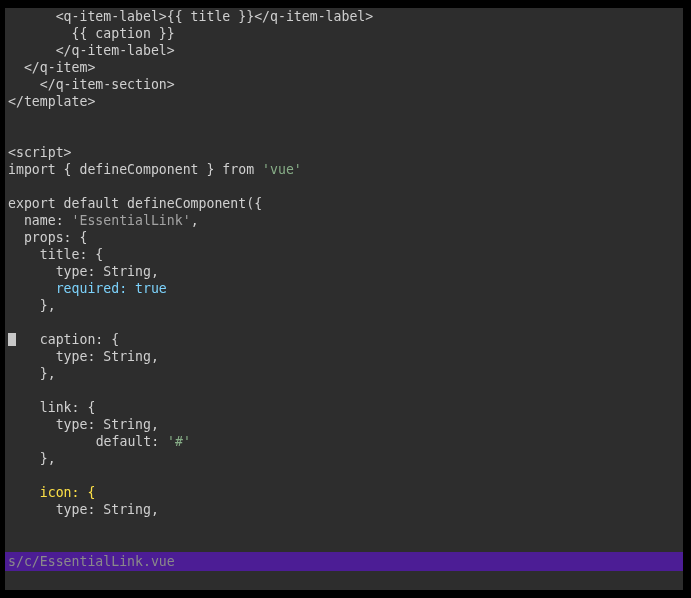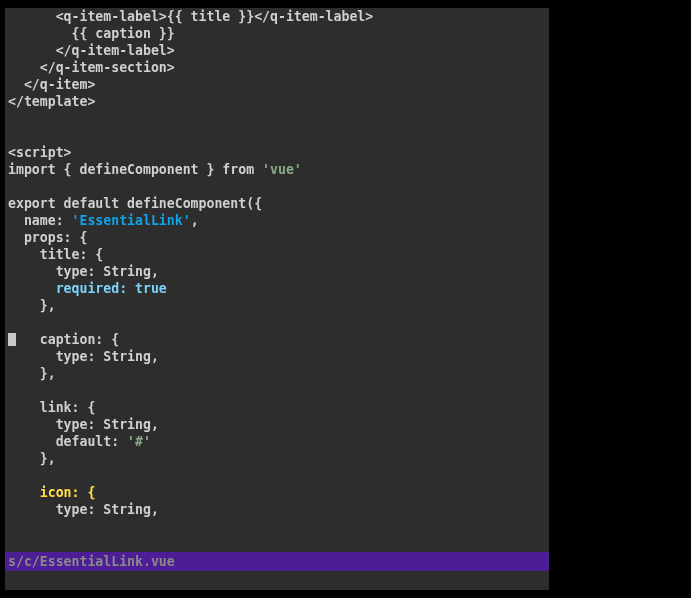--- a/index.html
+++ b/index.html
@@ -10,25 +10,24 @@
   body {
     width: 691px;
     height: 598px;
     overflow: hidden;
     font-family: "DejaVu Sans Mono", monospace;
   }
   #terminal {
     position: absolute;
     left: 5px;
     top: 8px;
-    width: 544px;
+    width: 678px;
     height: 582px;
     background: #2d2d2d;
     overflow: hidden;
-    font-weight: bold;
   }
   #code-area {
     position: absolute;
     left: 0;
     top: 0;
     right: 0;
     height: 544px;
     padding: 0;
     overflow: hidden;
   }
@@ -75,43 +74,43 @@
 </style>
 </head>
 <body>
 
 <div id="terminal" style="background: rgb(45, 45, 45);">
 
   <div id="code-area">
       <div class="code-line" style="color: rgb(208, 208, 208);"><span>      &lt;q-item-label&gt;{{ title }}&lt;/q-item-label&gt;</span></div>
       <div class="code-line" style="color: rgb(208, 208, 208);"><span>        {{ caption }}</span></div>
       <div class="code-line" style="color: rgb(208, 208, 208);"><span>      &lt;/q-item-label&gt;</span></div>
+      <div class="code-line" style="color: rgb(208, 208, 208);"><span>  &lt;/q-item&gt;</span></div>
       <div class="code-line" style="color: rgb(208, 208, 208);"><span>    &lt;/q-item-section&gt;</span></div>
-      <div class="code-line" style="color: rgb(208, 208, 208);"><span>  &lt;/q-item&gt;</span></div>
       <div class="code-line" style="color: rgb(208, 208, 208);"><span>&lt;/template&gt;</span></div>
       <div class="code-line" style="color: rgb(208, 208, 208);">&nbsp;</div>
       <div class="code-line" style="color: rgb(208, 208, 208);">&nbsp;</div>
       <div class="code-line" style="color: rgb(208, 208, 208);"><span>&lt;script&gt;</span></div>
       <div class="code-line" style="color: rgb(208, 208, 208);"><span>import { defineComponent } from </span><span class="str" style="color: rgb(135, 173, 135);">'vue'</span></div>
       <div class="code-line" style="color: rgb(208, 208, 208);">&nbsp;</div>
       <div class="code-line" style="color: rgb(208, 208, 208);"><span>export default defineComponent({</span></div>
-      <div class="code-line" style="color: rgb(208, 208, 208);"><span>  name: </span><span class="str" style="color: #0ea5e9;">'EssentialLink'</span><span>,</span></div>
+      <div class="code-line" style="color: rgb(208, 208, 208);"><span>  name: </span><span class="str" style="color: #a3a3a3;">'EssentialLink'</span><span>,</span></div>
       <div class="code-line" style="color: rgb(208, 208, 208);"><span>  props: {</span></div>
       <div class="code-line" style="color: rgb(208, 208, 208);"><span>    title: {</span></div>
       <div class="code-line" style="color: rgb(208, 208, 208);"><span>      type: String,</span></div>
       <div class="code-line" style="color: #7dd3fc;"><span>      required: true</span></div>
       <div class="code-line" style="color: rgb(208, 208, 208);"><span>    },</span></div>
       <div class="code-line" style="color: rgb(208, 208, 208);">&nbsp;</div>
       <div class="code-line" style="color: rgb(208, 208, 208);"><span>    caption: {</span></div>
       <div class="code-line" style="color: rgb(208, 208, 208);"><span>      type: String,</span></div>
       <div class="code-line" style="color: rgb(208, 208, 208);"><span>    },</span></div>
       <div class="code-line" style="color: rgb(208, 208, 208);">&nbsp;</div>
       <div class="code-line" style="color: rgb(208, 208, 208);"><span>    link: {</span></div>
       <div class="code-line" style="color: rgb(208, 208, 208);"><span>      type: String,</span></div>
-      <div class="code-line" style="color: rgb(208, 208, 208);"><span>      default: </span><span class="str" style="color: rgb(135, 173, 135);">'#'</span></div>
+      <div class="code-line" style="color: rgb(208, 208, 208); margin-left: 40px;"><span>      default: </span><span class="str" style="color: rgb(135, 173, 135);">'#'</span></div>
       <div class="code-line" style="color: rgb(208, 208, 208);"><span>    },</span></div>
       <div class="code-line" style="color: rgb(208, 208, 208);">&nbsp;</div>
       <div class="code-line" style="color: #fde047;"><span>    icon: {</span></div>
       <div class="code-line" style="color: rgb(208, 208, 208);"><span>      type: String,</span></div>
     </div>
 
   <div class="cursor-block" style="top: 325px; left: 3px; background: rgb(200, 200, 200);"></div>
 
   <div id="status-bar" style="background: #4c1d95; color: rgb(138, 138, 138);"><span>s/c/EssentialLink.vue</span></div>
 

